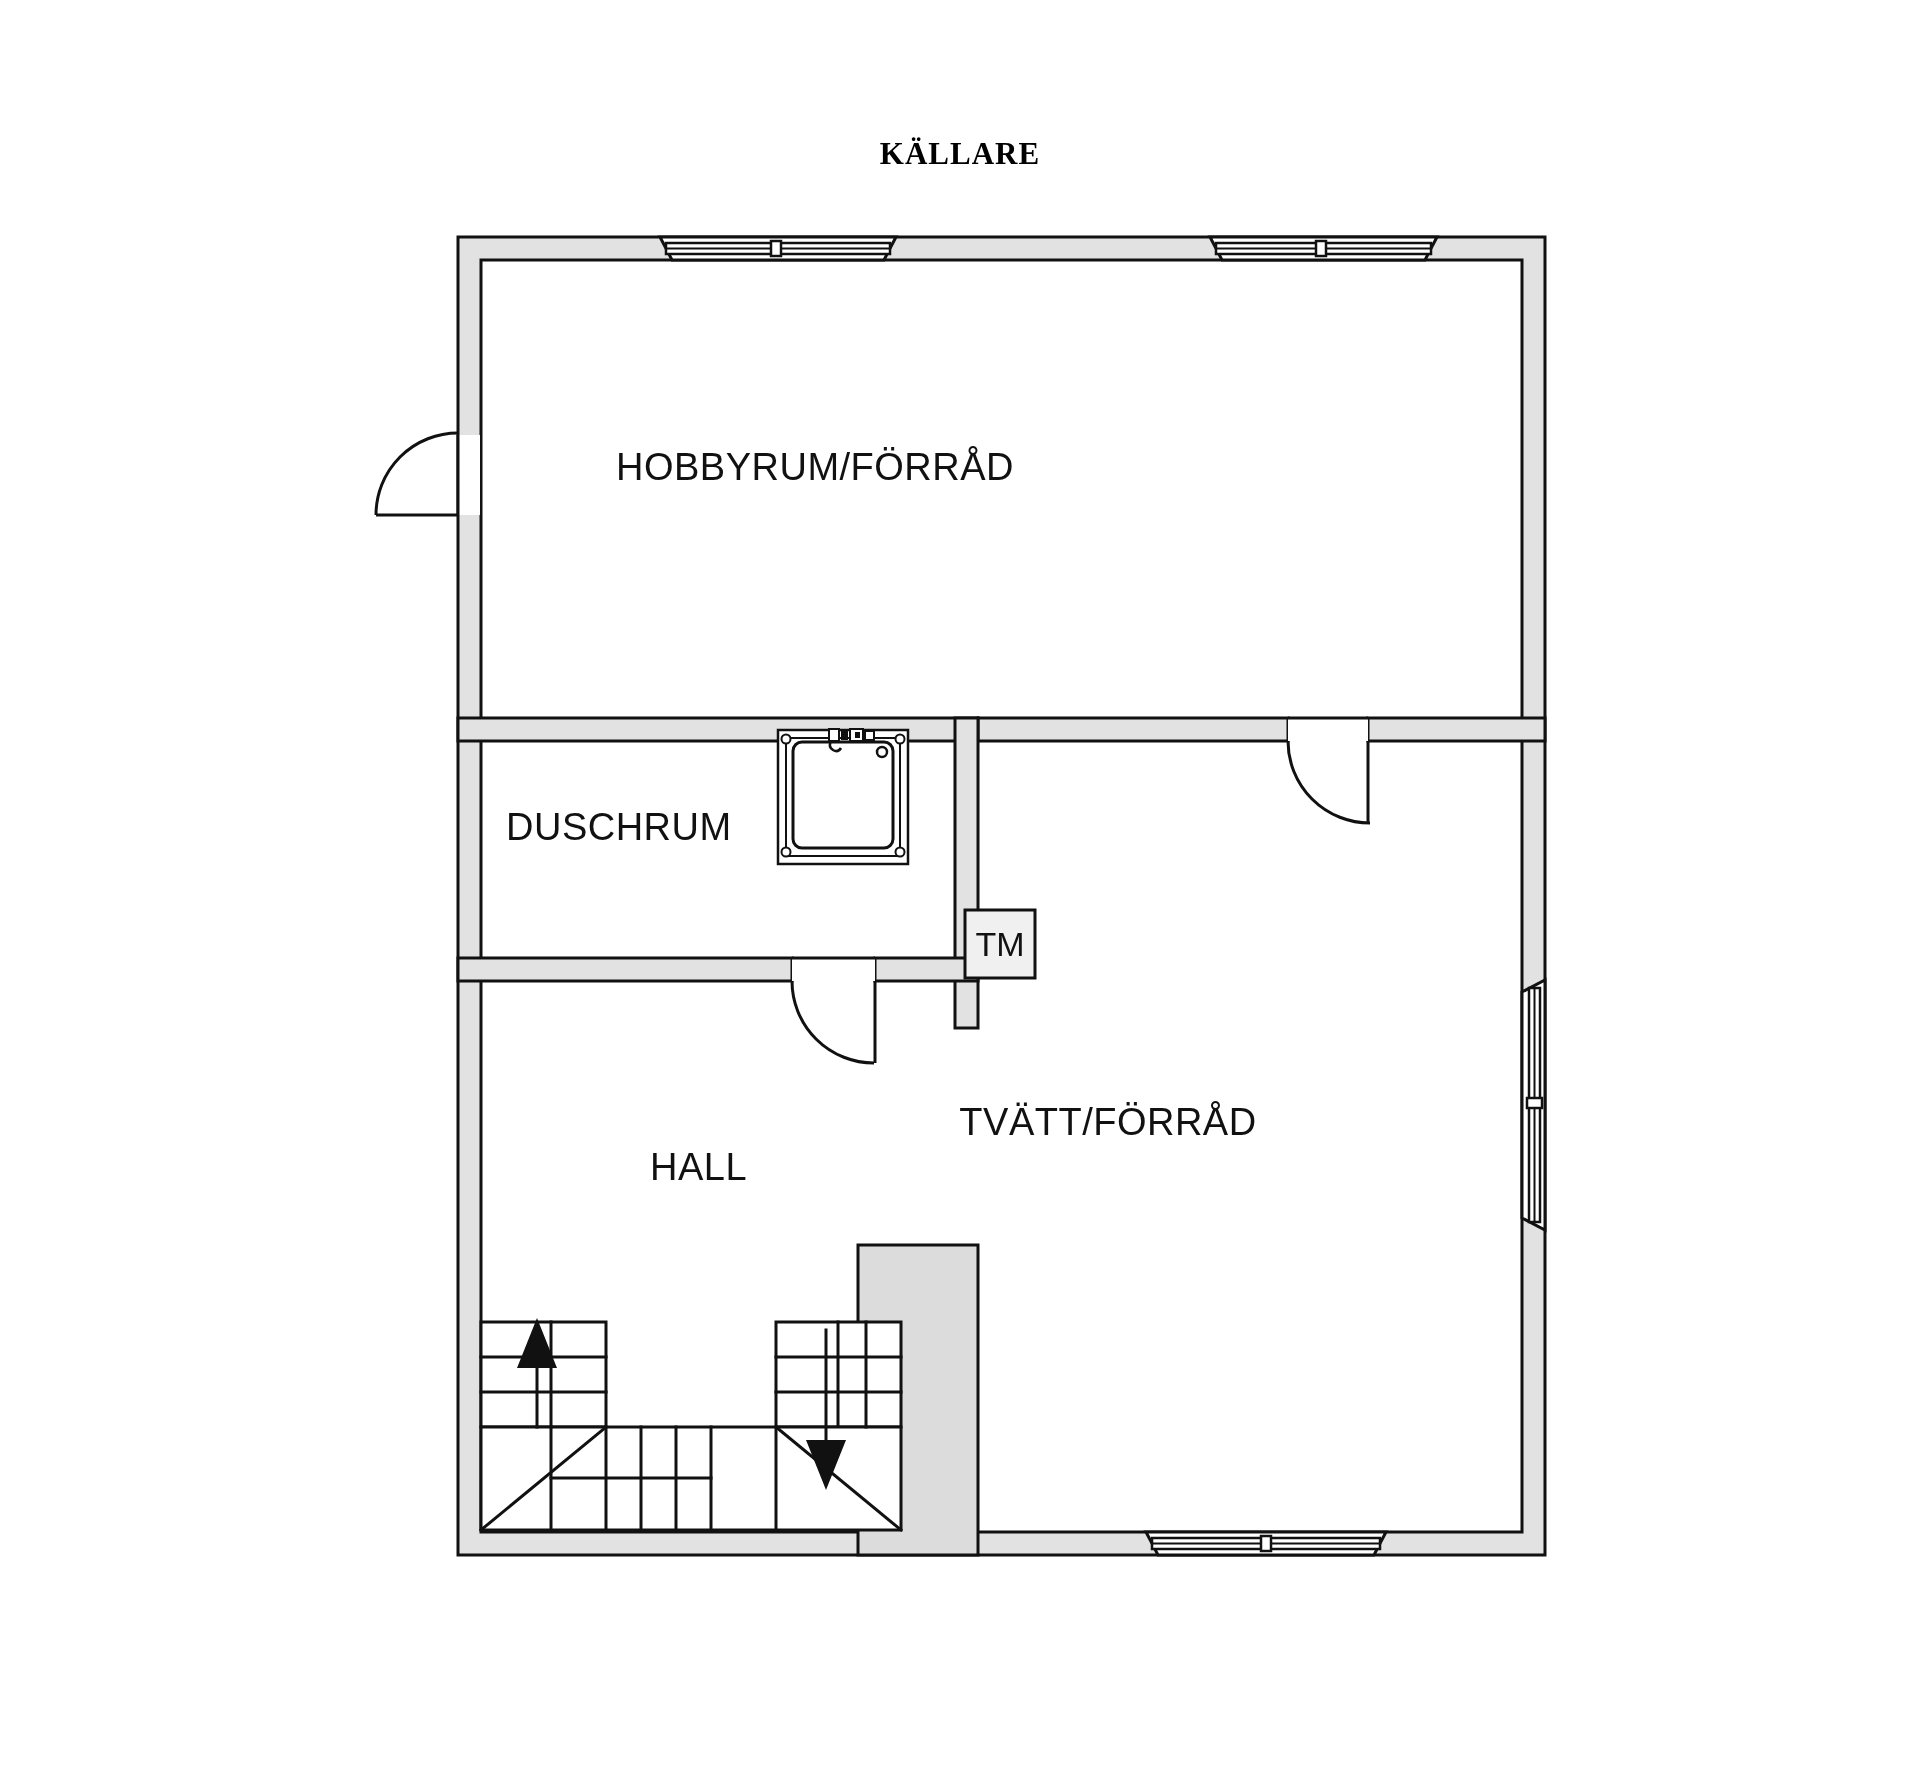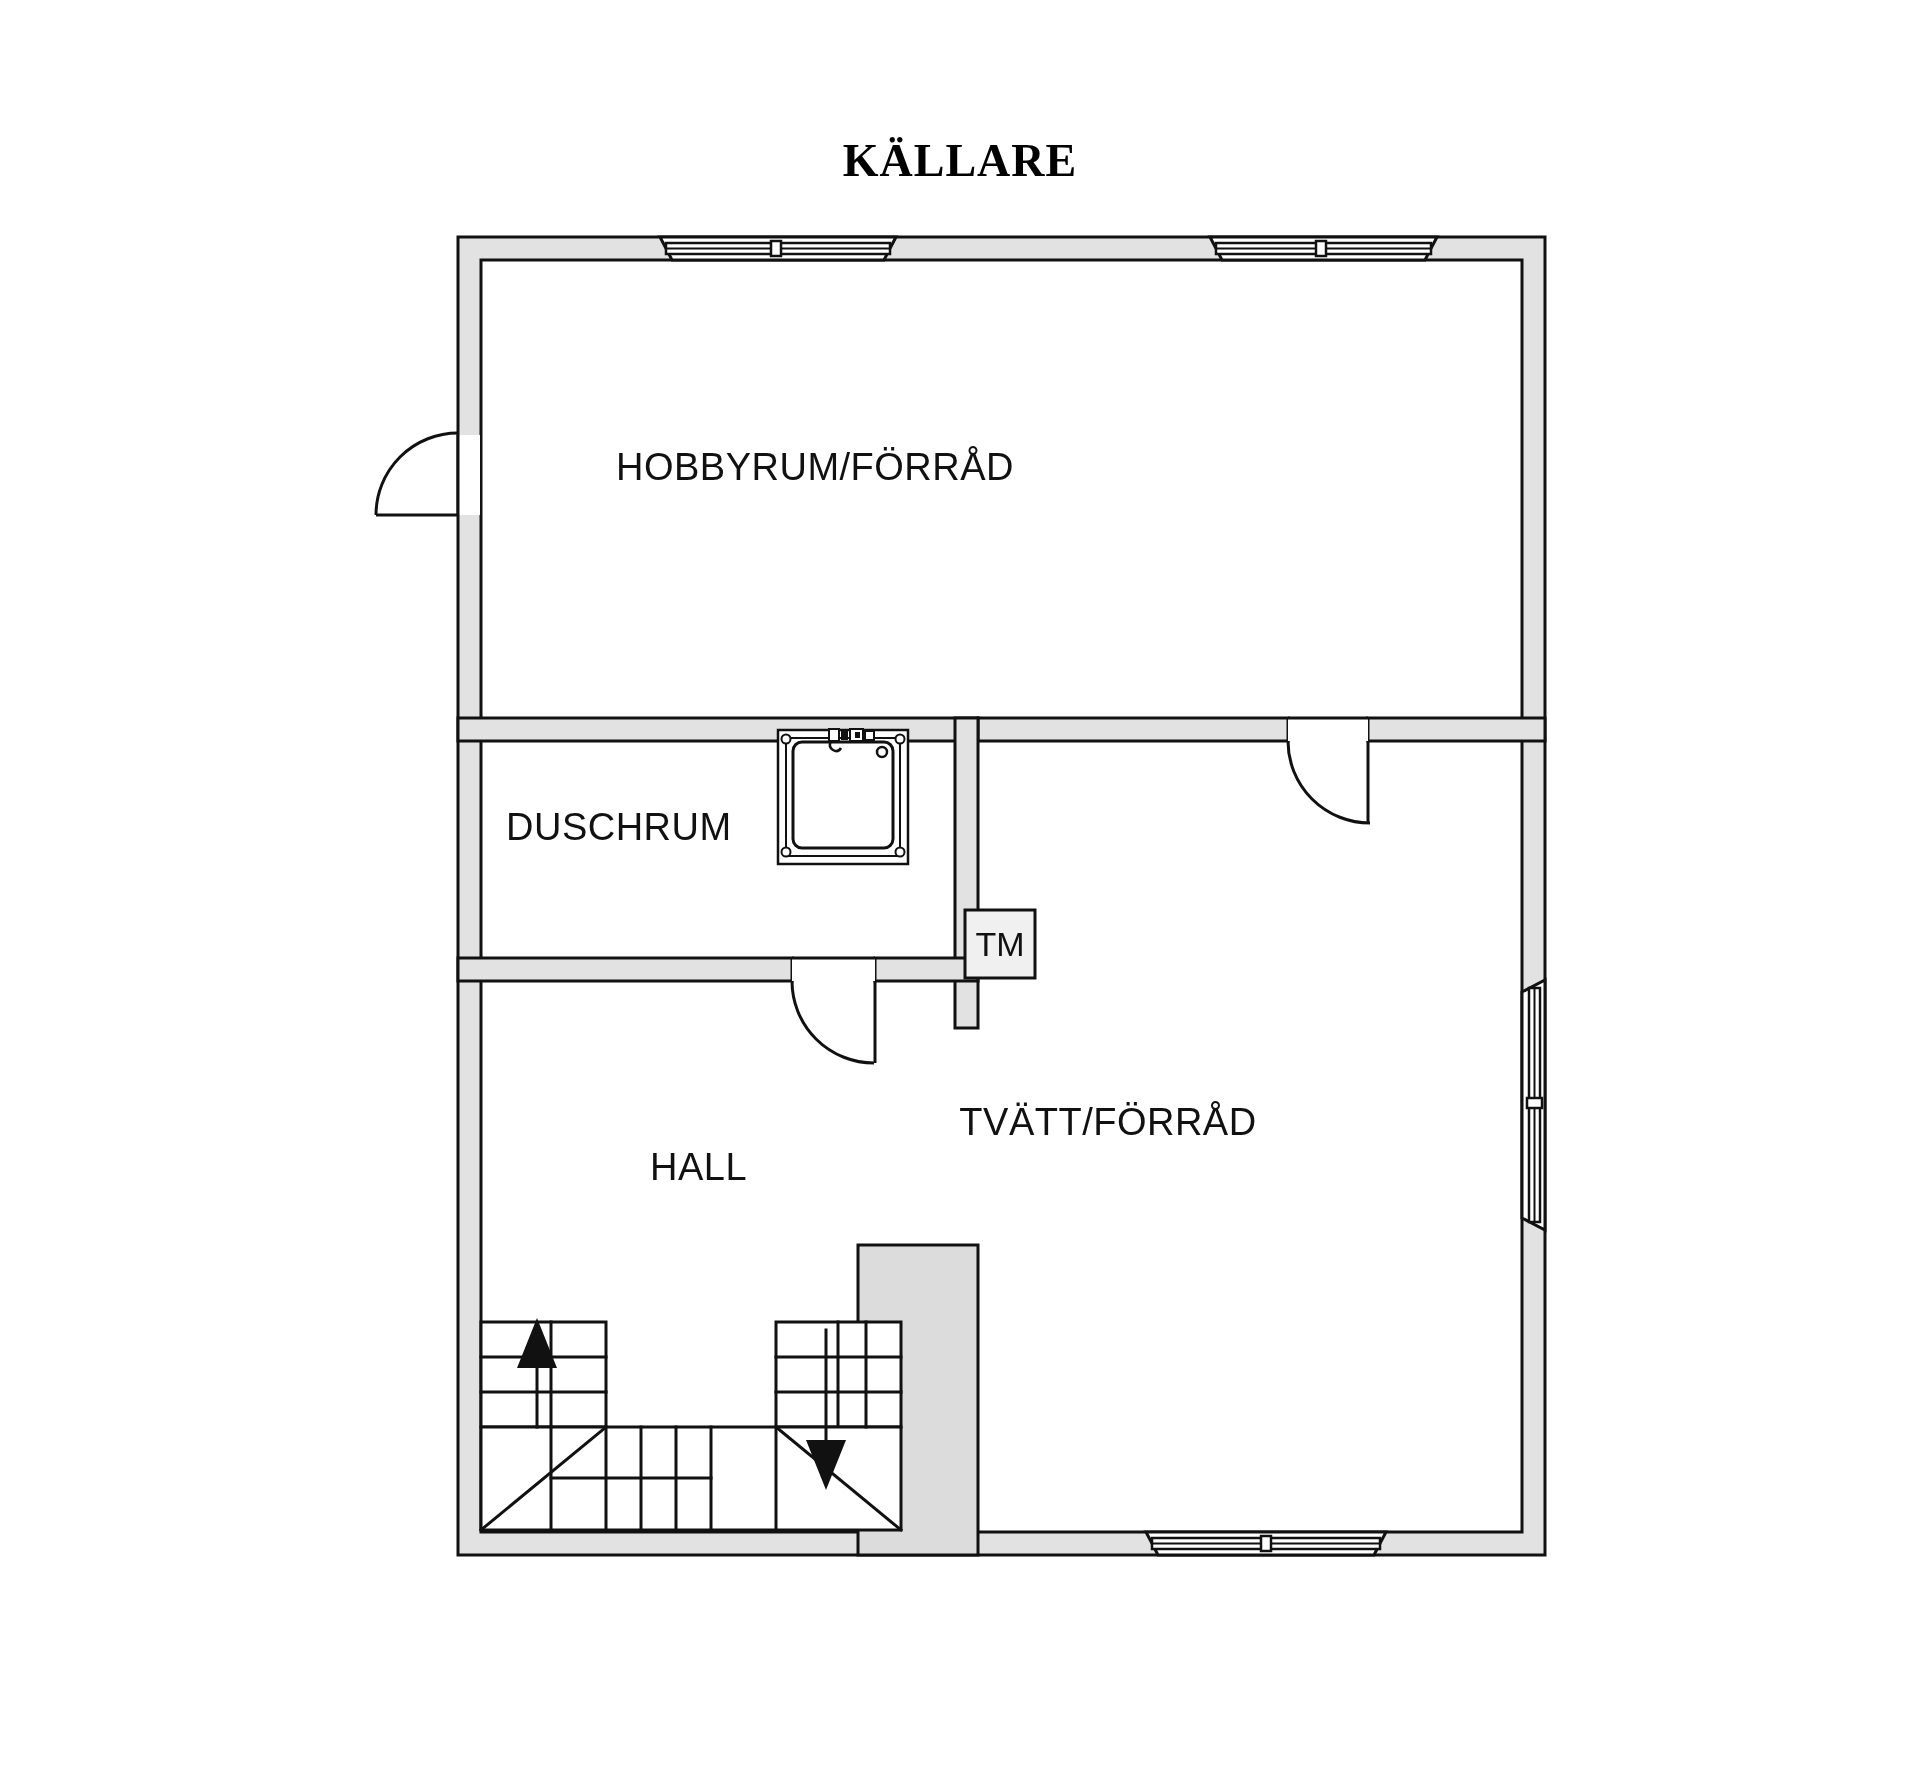--- a/index.html
+++ b/index.html
@@ -22,21 +22,21 @@
     background: #ffffff;
   }
   .plan-title {
     position: absolute;
     top: 138px;
     left: 0;
     width: 1920px;
     text-align: center;
     font-family: "Liberation Serif", serif;
     font-weight: bold;
-    font-size: 46px;
+    font-size: 31px;
     letter-spacing: 1px;
     color: #000000;
     line-height: 1;
   }
   #floorplan-svg {
     position: absolute;
     top: 0;
     left: 0;
   }
   .room-label {

